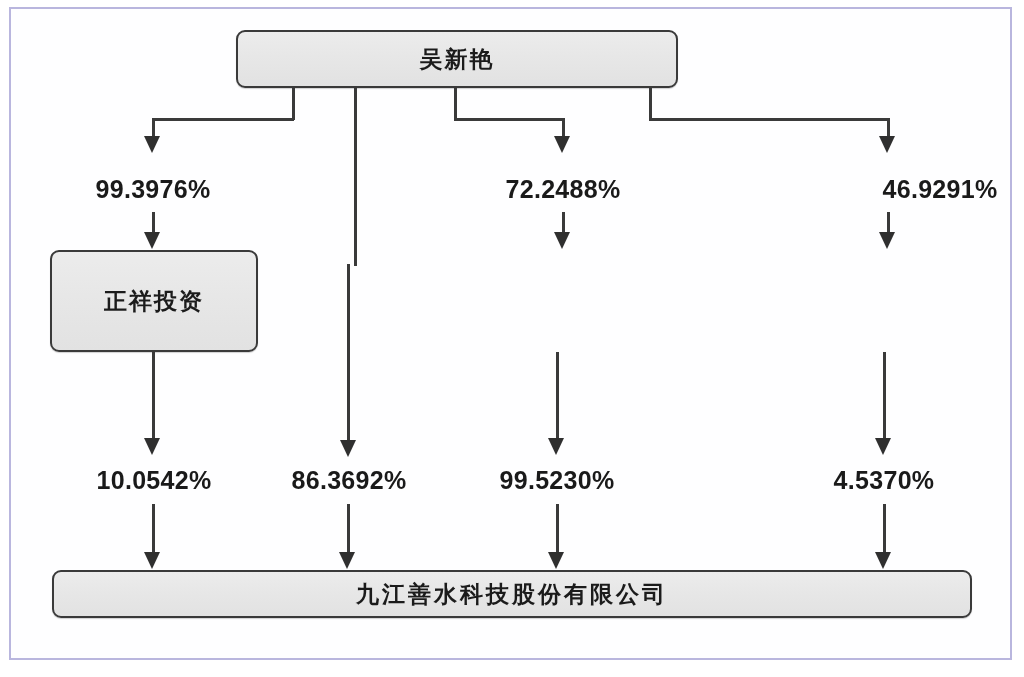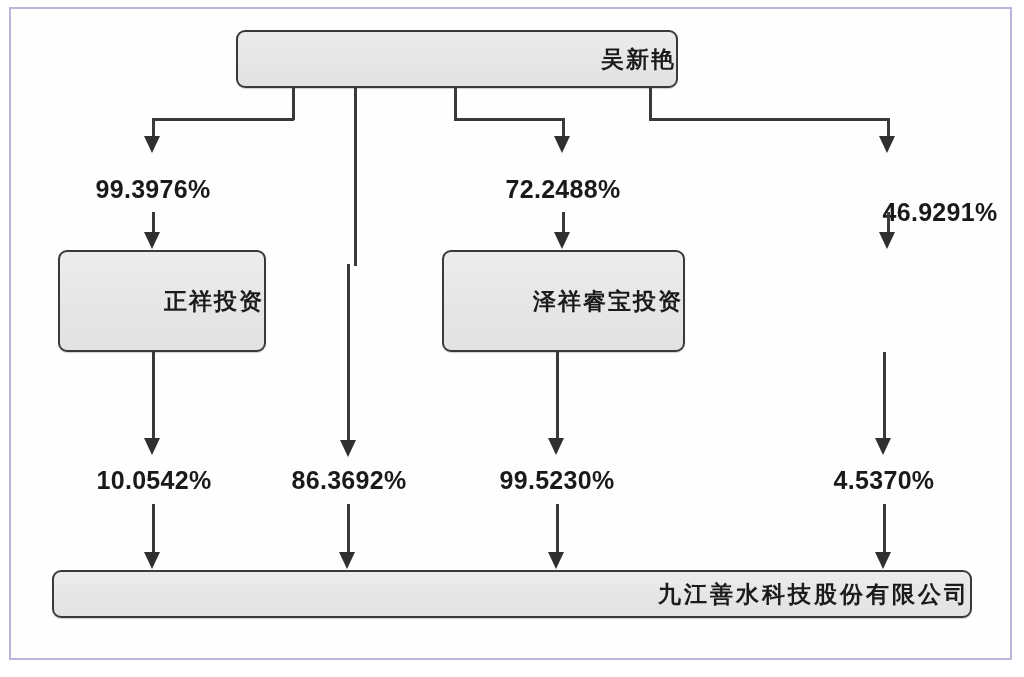--- a/index.html
+++ b/index.html
@@ -33,34 +33,34 @@
 
   
   .node {
     position: absolute;
     box-sizing: border-box;
     border: 2.5px solid #3a3a3a;
     border-radius: 9px;
     background: linear-gradient(180deg, #ececec 0%, #e7e7e7 45%, #e2e2e2 100%);
     display: flex;
     align-items: center;
-    justify-content: flex-end;
+    justify-content: center;
     color: #1b1b1b;
     font-weight: 700;
     letter-spacing: 2px;
     box-shadow: 0 1px 1px rgba(0,0,0,0.18);
   }
   .node-label {
     white-space: nowrap;
     line-height: 1;
   }
 
   .node.top      { left: 236px; top: 30px;  width: 442px; height: 58px;  font-size: 23px; }
   .node.mid      {                top: 250px;             height: 102px; font-size: 23px; }
-  .node.mid.m1   { left: 50px;  width: 208px; margin-left: 8px; }
+  .node.mid.m1   { left: 50px;  width: 208px; }
   .node.mid.m2   { left: 442px; width: 243px; }
   .node.mid.m3   { left: 789px; width: 198px; }
   .node.bottom   { left: 52px;  top: 570px; width: 920px; height: 48px;  font-size: 23px; letter-spacing: 3px; }
 
   
   .vline, .hline {
     position: absolute;
     background: #3a3a3a;
   }
   .vline { width: 2.5px; }
@@ -111,38 +111,35 @@
   <div class="vline" style="left:562px; top:118px; height:22px;"></div>
   <div class="arrow" style="left:554px; top:136px;"></div>
 
   <div class="vline" style="left:649px; top:88px; height:32px;"></div>
   <div class="hline" style="left:649px; top:118px; width:240px;"></div>
   <div class="vline" style="left:887px; top:118px; height:22px;"></div>
   <div class="arrow" style="left:879px; top:136px;"></div>
 
   <div class="pct" style="left:153px; top:175px;">99.3976%</div>
   <div class="pct" style="left:563px; top:175px;">72.2488%</div>
-  <div class="pct" style="left:940px; top:175px;margin-top:23px;">46.9291%</div>
+  <div class="pct" style="left:940px; top:175px;">46.9291%</div>
 
   <div class="vline" style="left:152px; top:212px; height:22px;"></div>
   <div class="arrow" style="left:144px; top:232px;"></div>
 
   <div class="vline" style="left:562px; top:212px; height:22px;"></div>
   <div class="arrow" style="left:554px; top:232px;"></div>
 
   <div class="vline" style="left:887px; top:212px; height:22px;"></div>
   <div class="arrow" style="left:879px; top:232px;"></div>
 
   <div class="node mid m1">
     <span class="node-label">正祥投资</span>
   </div>
 
-  <div class="node mid m2">
-    <span class="node-label">泽祥睿宝投资</span>
-  </div>
 
 
   <div class="vline" style="left:152px; top:352px; height:88px;"></div>
   <div class="arrow" style="left:144px; top:438px;"></div>
 
   <div class="vline" style="left:556px; top:352px; height:88px;"></div>
   <div class="arrow" style="left:548px; top:438px;"></div>
 
   <div class="vline" style="left:883px; top:352px; height:88px;"></div>
   <div class="arrow" style="left:875px; top:438px;"></div>

